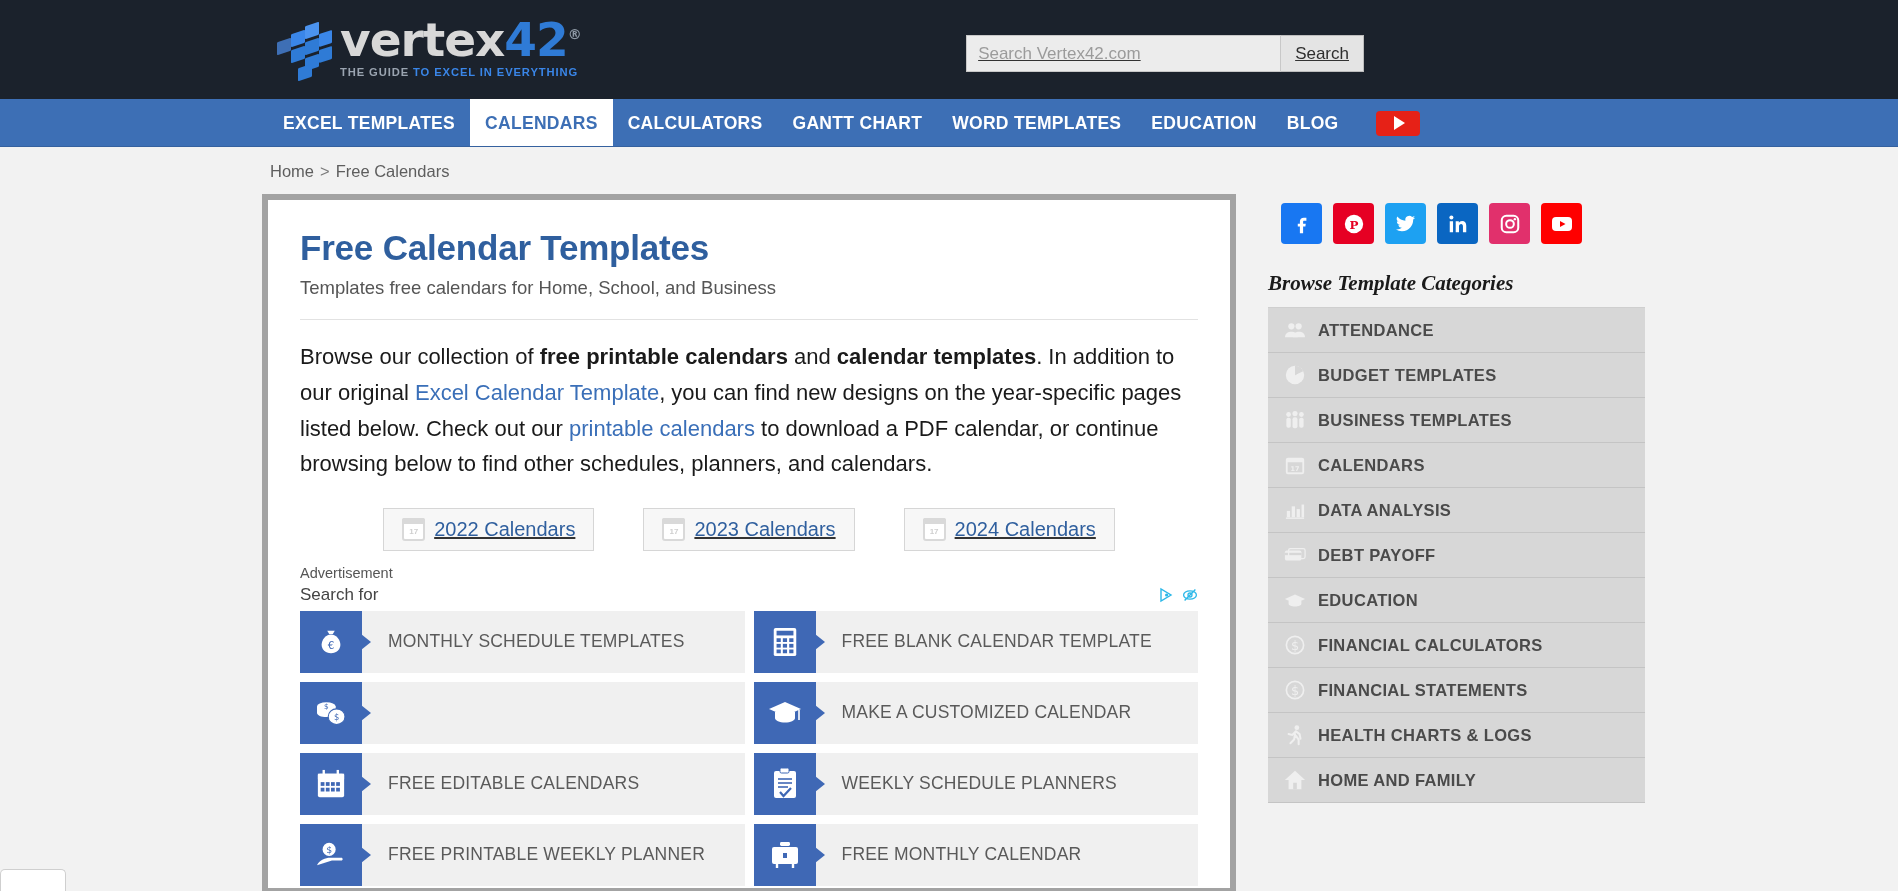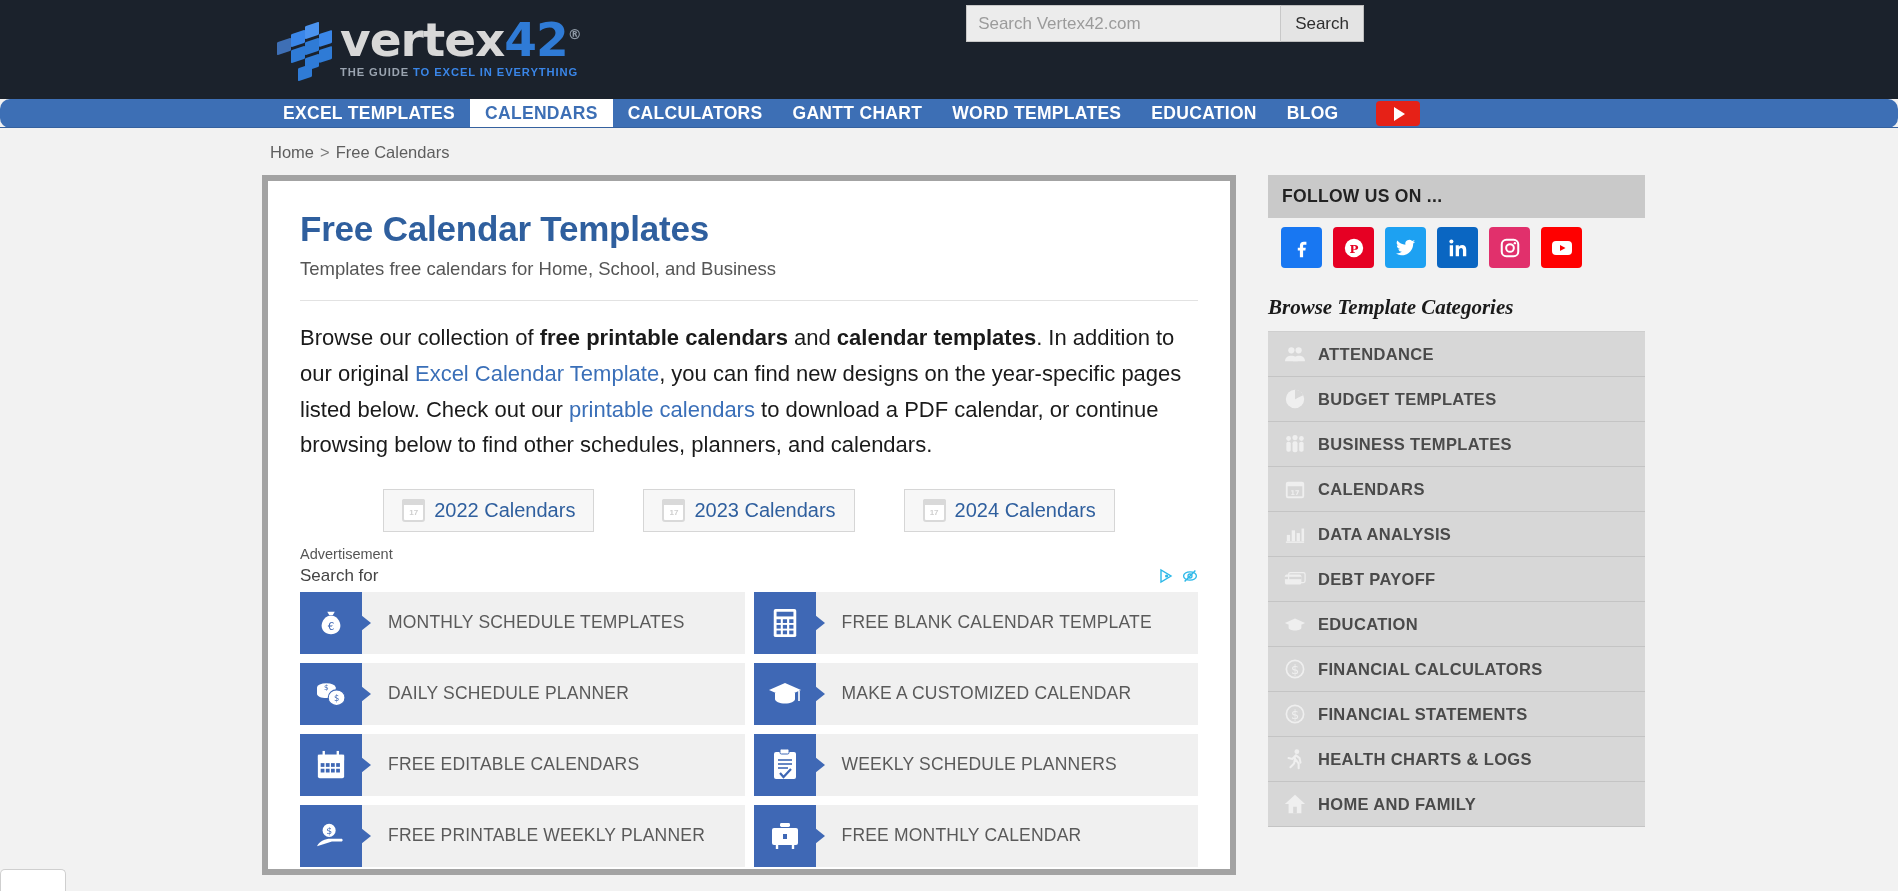--- a/index.html
+++ b/index.html
@@ -32,36 +32,36 @@
   .logo-mark i.g{left:28px; top:-2px; width:14px;height:13px; background:#4b93ef;}
   .logo-mark i.h{left:42px; top:6px;  width:13px;height:13px; background:#3a86e8;}
   .logo-mark i.j{left:21px; top:40px; width:14px;height:13px; background:#2f7bd6;}
   .logo-text{ line-height:1; padding-bottom:4px;}
   .logo-word{ font-size:47px; font-weight:bold; color:#d8d8d8; letter-spacing:-1px; font-family:"DejaVu Sans", sans-serif;}
   .logo-word .n42{ color:#2f7bd6;margin-top:48px; }
   .logo-word .reg{ font-size:14px; vertical-align:super; color:#8f9aa6;}
   .logo-tag{ font-size:11.2px; font-weight:bold; color:#9aa4b0; letter-spacing:.9px; margin-top:4px;}
   .logo-tag .hi{ color:#3a86e8; }
 
-  .search-area{ position:absolute; right:534px; top:5px; display:flex; }
+  .search-area{ position:absolute; right:534px; top:35px; display:flex;text-decoration:underline; }
   .search-input{
     width:315px; height:37px; border:1px solid #c8c8c8; background:#ececec;
     padding:0 11px; font-size:17px; color:#8b8b8b; font-family:"Liberation Sans",sans-serif;
     outline:none;
   }
   .search-input::placeholder{ color:#9b9b9b; }
   .search-btn{
     height:37px; padding:0 14px; background:#e4e4e4; border:1px solid #bdbdbd; border-left:none;
     font-size:17px; color:#2e2e2e; cursor:pointer; font-family:"Liberation Sans",sans-serif;
   }
 
   
   .main-nav{
-    height:29px; background:#3d6fb5; display:flex; align-items:stretch;
-    padding-left:268px; position:relative;border-radius:10px;
+    height:48px; background:#3d6fb5; display:flex; align-items:stretch;
+    padding-left:268px; position:relative;
   }
   .main-nav::after{ content:""; position:absolute; left:0; right:0; bottom:0; height:1px; background:#35619f;}
   .nav-item{
     display:flex; align-items:center; padding:0 15px;
     color:#ffffff; font-size:17.5px; font-weight:bold; letter-spacing:.3px;
     text-decoration:none; cursor:pointer; white-space:nowrap;
   }
   .nav-item.active{ background:#ffffff; color:#3d6fb5; }
   .nav-yt{
     display:flex; align-items:center; justify-content:center;
@@ -91,21 +91,21 @@
   .subtitle{
     font-size:18.5px; color:#555; margin-top:9px; padding-bottom:20px;
     border-bottom:1px solid #e2e2e2;
   }
   p.intro{
     font-size:22px; line-height:1.62; color:#1a1a1a; margin-top:19px;
   }
   p.intro b{ font-weight:bold; }
   p.intro a{ color:#3a6fb8; text-decoration:none; cursor:pointer; }
 
-  .year-row{ display:flex; gap:49px; justify-content:center; margin:26px 0 14px 0;}
+  .year-row{ display:flex; gap:49px; justify-content:center; margin:26px 0 14px 0;text-decoration:underline;}
   .year-btn{
     display:flex; align-items:center; gap:9px;
     border:1px solid #d6d6d6; background:#f7f7f7;
     padding:9px 18px; cursor:pointer;
   }
   .year-btn .lbl{ color:#2f5f9e; font-size:20px; }
   .mini-cal{
     width:23px;height:23px;border:2px solid #d9d9d9;border-radius:3px;position:relative;background:#fff;flex:0 0 auto;
   }
   .mini-cal::before{content:"";position:absolute;left:-2px;right:-2px;top:-2px;height:6px;background:#d9d9d9;border-radius:2px 2px 0 0;}
@@ -282,21 +282,20 @@
       <div class="ad-tile">
         <div class="ad-ico">
           <svg width="32" height="28" viewBox="0 0 34 30">
               <ellipse cx="12" cy="8" rx="10" ry="4.4" fill="#fff"></ellipse>
               <path d="M2 8v7c0 2.4 4.5 4.4 10 4.4s10-2 10-4.4V8" fill="#fff"></path>
               <ellipse cx="23" cy="19" rx="9" ry="8.4" fill="#fff" stroke="#3f68b5" stroke-width="1.2"></ellipse>
               <text x="23" y="23" font-size="9" text-anchor="middle" fill="#3f68b5" font-family="DejaVu Sans">$</text>
               <text x="12" y="11" font-size="8" text-anchor="middle" fill="#3f68b5" font-family="DejaVu Sans">$</text>
             </svg>
         </div>
-        <div class="ad-txt">DAILY SCHEDULE PLANNER</div>
       </div>
 
       <div class="ad-tile">
         <div class="ad-ico">
           <svg width="34" height="26" viewBox="0 0 34 26">
               <path d="M17 2 L33 9 L17 16 L1 9 Z" fill="#fff"></path>
               <path d="M7 12v6c0 2.6 4.5 4.6 10 4.6s10-2 10-4.6v-6" fill="#fff"></path>
               <line x1="31" y1="10" x2="31" y2="20" stroke="#fff" stroke-width="1.6"></line>
             </svg>
         </div>
@@ -362,21 +361,20 @@
               <line x1="24" y1="24" x2="24" y2="28" stroke="#fff" stroke-width="2.4"></line>
             </svg>
         </div>
         <div class="ad-txt">FREE MONTHLY CALENDAR</div>
       </div>
 
     </div>
   </div>
 
   <div class="sidebar">
-    <div class="follow-head">FOLLOW US ON ...</div>
     <div class="social-row">
       <div class="social s-fb">
         <svg width="22" height="22" viewBox="0 0 24 24">
             <path d="M14.5 8.5h2.3V5.3h-2.8c-2.7 0-4.3 1.6-4.3 4.3v2h-2.3v3.2h2.3V22h3.5v-7.2h2.5l.4-3.2h-2.9V9.9c0-.9.3-1.4 1.3-1.4z" fill="#fff"></path>
           </svg>
       </div>
       <div class="social s-pi">
         <svg width="22" height="22" viewBox="0 0 24 24">
             <circle cx="12" cy="12" r="10" fill="#fff"></circle>
             <text x="12" y="17" font-size="13" text-anchor="middle" fill="#e60023" font-family="DejaVu Serif" font-weight="bold">P</text>

